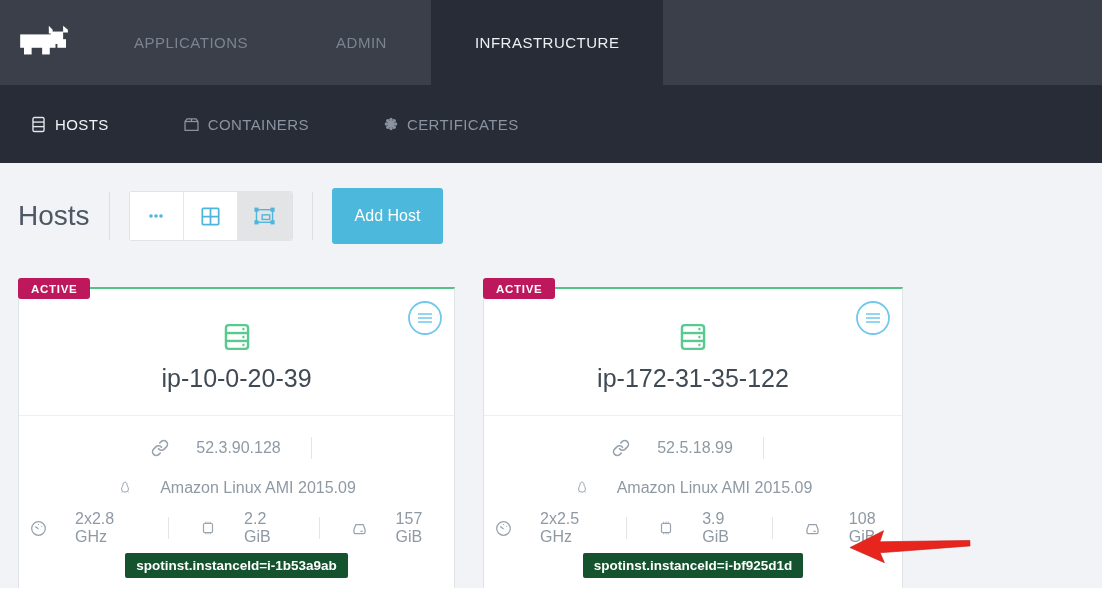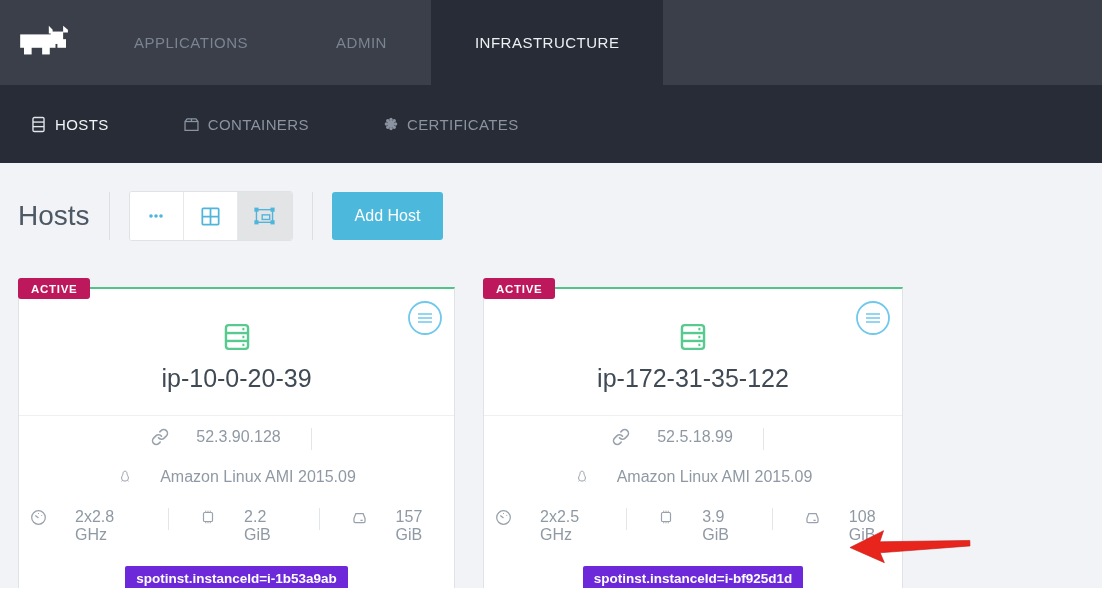--- a/index.html
+++ b/index.html
@@ -22,40 +22,40 @@
   
   .page-head { display:flex; align-items:center; margin:28px 0 0 18px; height:50px; }
   .page-title { font-size:28px; font-weight:300; color:#4d5864; }
   .vsep { width:1px; height:48px; background:#dcdfe3; margin:0 19px; }
   .btn-group { display:flex; border:1px solid #dfe2e6; border-radius:3px; overflow:hidden; background:#fff; height:50px; }
   .btn-view { width:54px; height:48px; display:flex; align-items:center; justify-content:center;
               border-right:1px solid #e6e9ec; background:#fff; cursor:pointer; }
   .btn-view:last-child { border-right:none; }
   .btn-view.selected { background:#e3e4e6; }
   .btn-add { background:#4cb9dc; color:#fff; font-size:16px; border:none; border-radius:3px;
-             padding:0 23px; height:48px; cursor:pointer; }
+             padding:0 23px; height:56px; cursor:pointer; }
 
   
   .cards { display:flex; gap:28px; margin:46px 0 0 18px; align-items:flex-start; }
   .card { position:relative; background:#fff; border:1px solid #e0e3e6; border-top:2px solid #52c487; }
   .card-1 { width:437px; }
   .card-2 { width:420px; }
   .badge-state { position:absolute; top:-11px; left:-1px; background:#be185d; color:#fff;
                  font-size:11.5px; font-weight:bold; letter-spacing:.7px; padding:5px 13px 4px;
                  border-radius:3px; }
   .menu-btn { position:absolute; top:11px; right:11px; width:36px; height:36px; cursor:pointer; }
   .card-head { padding:31px 10px 22px; text-align:center; }
   .host-name { font-size:25px; color:#3f4a55; margin-top:6px; cursor:pointer; }
   .card-divider { height:1px; background:#edeff1; }
   .card-details { padding:12px 10px 0; color:#8f99a4; font-size:16px; }
-  .detail-row { height:40px; display:flex; align-items:flex-start; justify-content:center;gap:20px; }
+  .detail-row { height:40px; display:flex; align-items:center; justify-content:center;gap:20px; }
   .detail-row .ico { margin-right:7px; display:inline-flex; }
   .sep { width:1px; height:22px; background:#e3e6e9; margin:0 10px; }
-  .host-label { display:inline-block; background:#6d28d9; color:#fff; font-size:13.5px;
-                font-weight:bold; padding:5px 11px; border-radius:2px; margin-top:18px; }
+  .host-label { display:inline-block; background:#14532d; color:#fff; font-size:13.5px;
+                font-weight:bold; padding:5px 11px; border-radius:2px; margin-top:5px; }
   .label-row { text-align:center; height:34px; }
   .card-footer { margin-top:14px; border-top:1px solid #e9ebee; background:#f6f8fa; height:30px;
                  position:relative; }
 
   
   .red-arrow { position:absolute; left:847px; top:528px; }
   .bottom-strip { position:absolute; left:0; right:0; bottom:0; height:10px; background:#fff; z-index:6; }
 </style>
 </head>
 <body>

